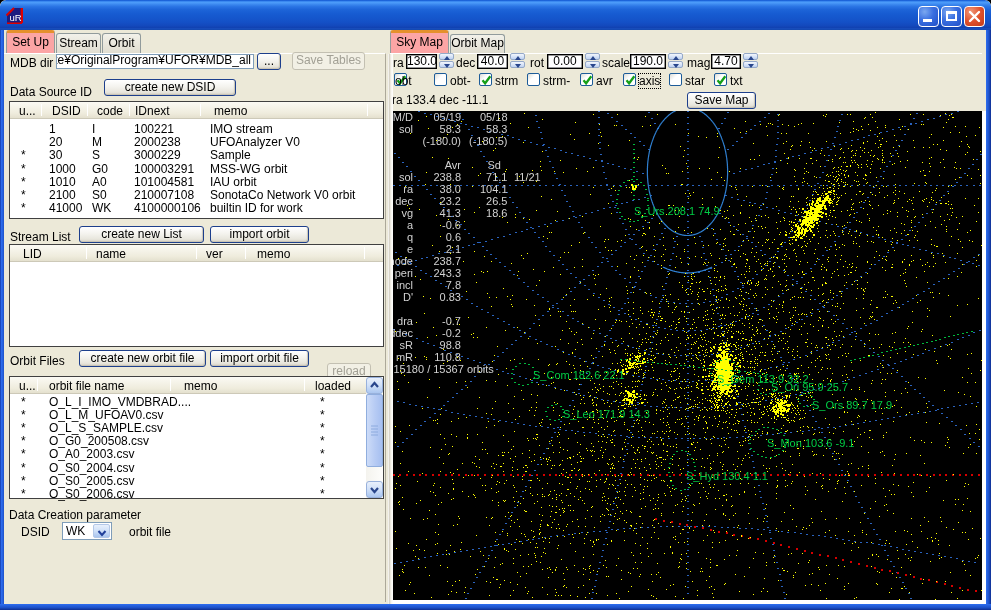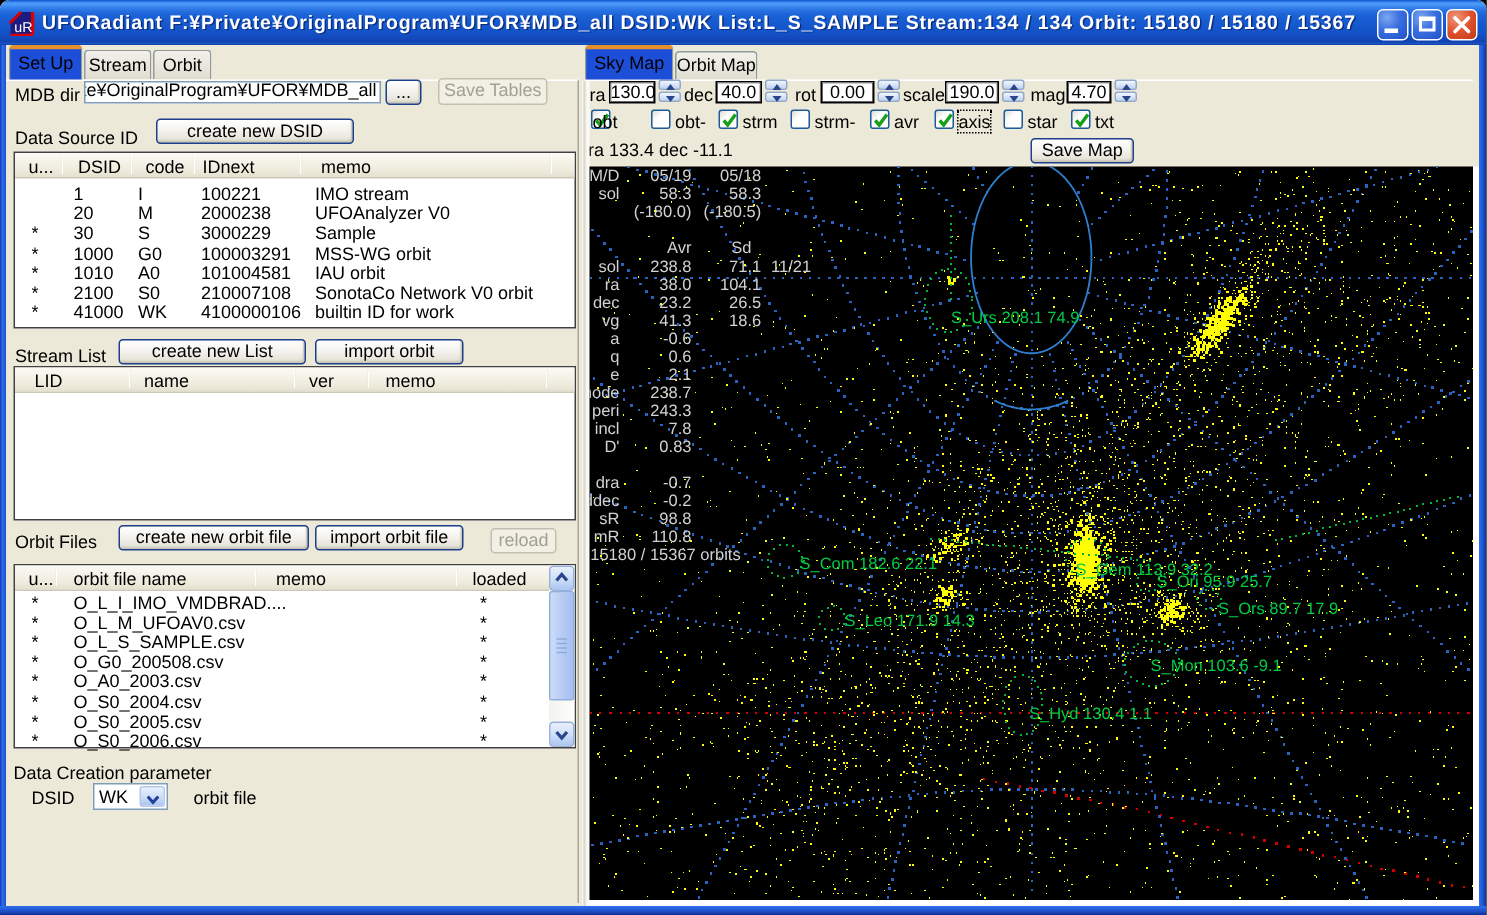--- a/index.html
+++ b/index.html
@@ -26,21 +26,21 @@
 
 .lbl{position:absolute;white-space:nowrap;font-size:12px}
 .btn{position:absolute;background:linear-gradient(180deg,#ffffff 0%,#f4f3ee 45%,#e8e6dd 80%,#d8d4c8 100%);
  border:1px solid #1d3f8c;border-radius:3px;text-align:center;font-size:12px;line-height:14px;
  box-shadow:inset -1px -1px 1px #c8c4b4}
 .btn.dis{border-color:#c3c0b2;color:#a2a095;box-shadow:none;background:#f2f0e5}
 .inp{position:absolute;background:#fff;border:1px solid #7f9db9;font-size:12px;line-height:12px;white-space:nowrap;overflow:hidden}
 .ninp{position:absolute;background:#fff;border:1px solid #000;font-size:12px;line-height:13px;text-align:center;box-shadow:inset 0 0 0 0.5px #333}
 .tab{position:absolute;border:1px solid #919b9c;border-bottom:none;border-radius:3px 3px 0 0;
  background:linear-gradient(180deg,#f2f1ea,#e0ddd0);text-align:center}
-.tab.act{background:#1d4ed8;border-top:3px solid #e5902c;z-index:3}
+.tab.act{background:#fca5a5;border-top:3px solid #e5902c;z-index:3}
 
 .tbl{position:absolute;background:#fff;border:1px solid #404040}
 .th{position:absolute;left:0;top:0;right:0;height:17px;background:linear-gradient(180deg,#fbfaf4,#efecdd 70%,#e4e0ce);border-bottom:1px solid #cdc9b8}
 .th span{position:absolute;top:2px;font-size:12px;color:#000}
 .th i{position:absolute;top:2px;bottom:2px;width:1px;background:#c6c2b0;border-right:1px solid #fff}
 .trow{position:absolute;left:0;right:0;height:13.2px;font-size:12px;white-space:nowrap}
 .trow span{position:absolute;top:0}
 
 .cb{position:absolute;width:13px;height:13px;border:1px solid #1d5c99;border-radius:2px;
  background:linear-gradient(135deg,#dcdcd6 0%,#fff 40%,#fff 100%)}
@@ -70,21 +70,20 @@
 <div class="win">
 
  <div class="tb">
   <svg class="icon" viewBox="0 0 17 17">
         <path d="M1 8 L8 1 L16 1 L16 16 L1 16 Z" fill="#1c1c80"></path>
         <path d="M0.5 8.5 L8 1" stroke="#dd0000" stroke-width="2" fill="none"></path>
         <path d="M15.8 1 L15.8 16" stroke="#dd0000" stroke-width="2.4" fill="none"></path>
         <path d="M1 16.2 L16 16.2" stroke="#dd0000" stroke-width="1.5" fill="none"></path>
         <text x="3.5" y="14" font-size="9.5" fill="#fff" font-family="Liberation Sans, sans-serif">uR</text>
       </svg>
-  <div class="ttl">UFORadiant  F:¥Private¥OriginalProgram¥UFOR¥MDB_all  DSID:WK  List:L_S_SAMPLE  Stream:134 / 134  Orbit: 15180 / 15180 / 15367</div>
   <div class="wbtn bmin">
         <i></i>
       </div>
   <div class="wbtn bmax">
         <i></i>
       </div>
   <div class="wbtn bcls">
         <svg width="13" height="13" viewBox="0 0 13 13">
           <path d="M2 2L11 11M11 2L2 11" stroke="#fff" stroke-width="2.4" stroke-linecap="round"></path>
         </svg>
@@ -183,21 +182,21 @@
    <i style="left:76px"></i>
         <i style="left:186px"></i>
         <i style="left:235px"></i>
         <i style="left:354px"></i>
   </div>
  </div>
 
  <div class="lbl" style="left:10px;top:354px">Orbit Files</div>
  <div class="btn" style="left:79px;top:350px;width:127px;height:17px">create new orbit file</div>
  <div class="btn" style="left:210px;top:350px;width:99px;height:17px">import orbit file</div>
- <div class="btn dis" style="left:327px;top:352px;width:44px;height:17px">reload</div>
+ <div class="btn dis" style="left:327px;top:363px;width:44px;height:17px">reload</div>
 
  <div class="tbl" style="left:9px;top:376px;width:375px;height:123px">
   <div class="th">
    <span style="left:9px">u...</span>
         <span style="left:39px">orbit file name</span>
         <span style="left:174px">memo</span>
         <span style="left:305px">loaded</span>
    <i style="left:27px"></i>
         <i style="left:160px"></i>
         <i style="left:294px"></i>

